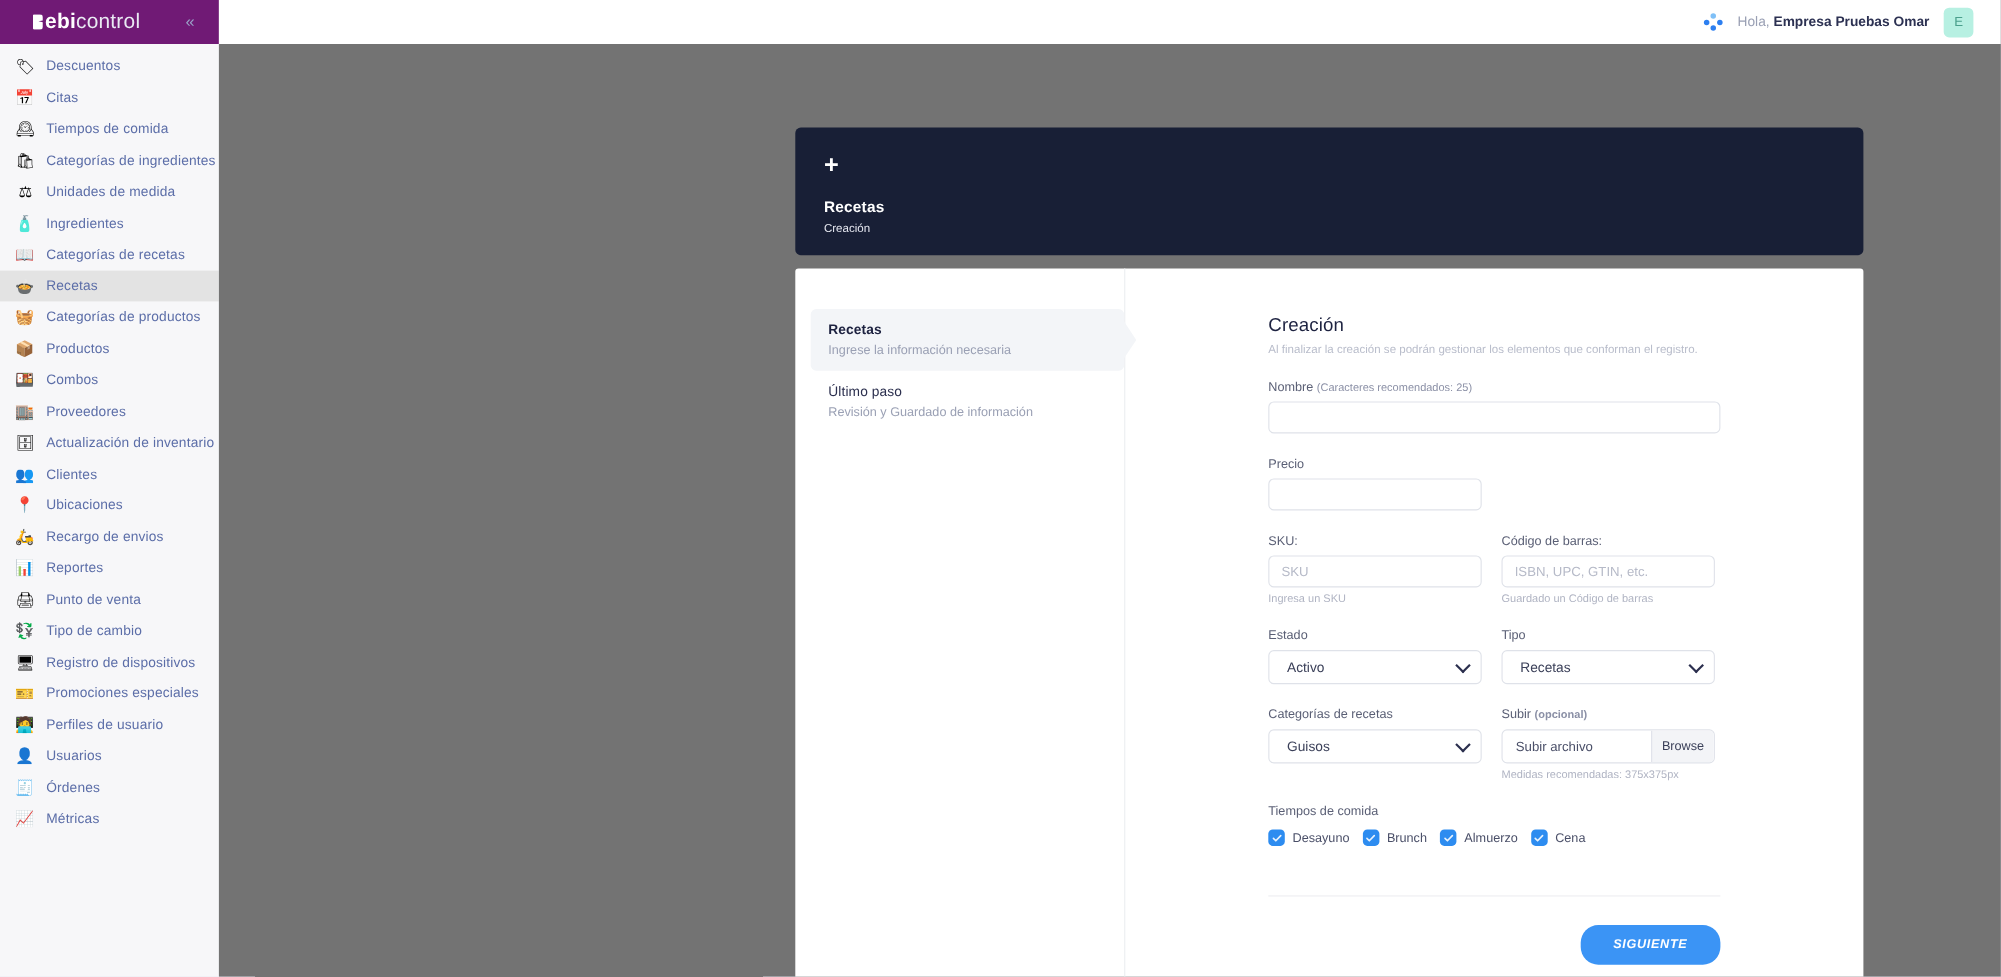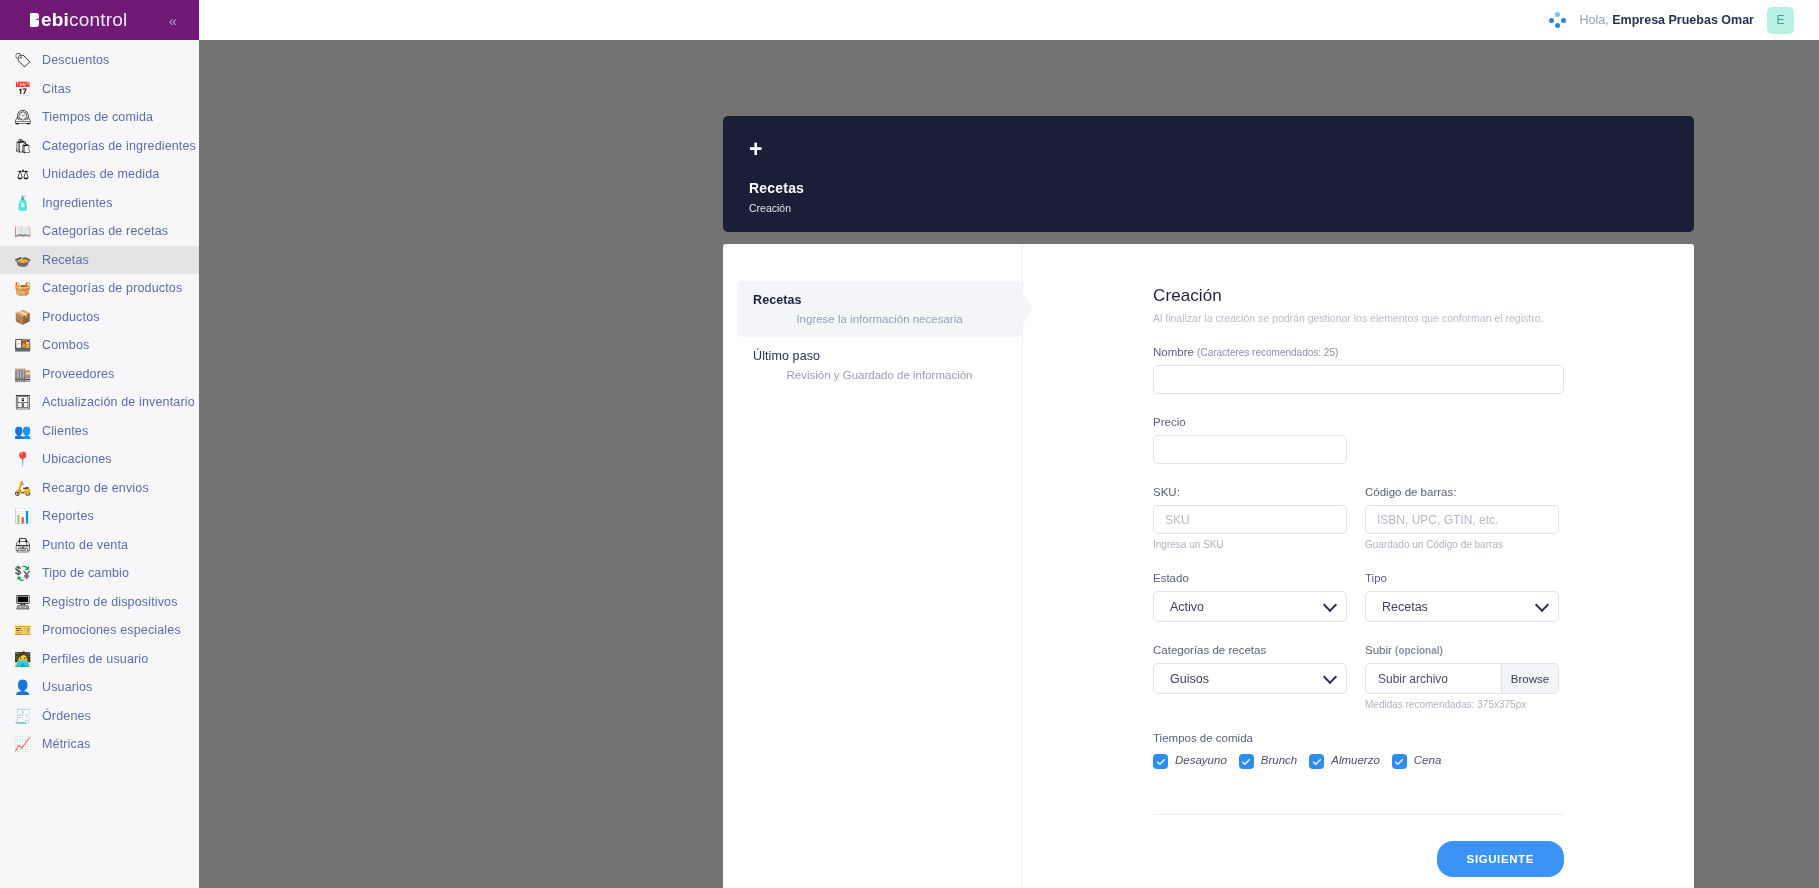--- a/index.html
+++ b/index.html
@@ -98,21 +98,21 @@
     cursor:pointer;
   }
   .step.active { background:#f3f5f8; }
   .step.active::after {
     content:""; position:absolute; right:-11px; top:50%; transform:translateY(-50%);
     width:0; height:0; border-top:18px solid transparent; border-bottom:18px solid transparent;
     border-left:12px solid #f3f5f8;
   }
   .step-title { font-size:12.5px; color:#1d2240; font-weight:700; letter-spacing:.1px;}
   .step.inactive .step-title { font-weight:400; color:#2b2f4e; }
-  .step-desc { font-size:11.5px; color:#9aa0b4; margin-top:6px;text-align:center; }
+  .step-desc { font-size:11.5px; color:#9aa0b4; margin-top:6px; }
 
   .form-col { flex:1; padding:42px 130px 0 130px; }
   .form-title { font-size:17px; color:#1d2240; font-weight:400; letter-spacing:.1px;}
   .form-sub { font-size:10.5px; color:#b9bdcb; margin-top:6px; }
 
   .field { margin-top:22px; }
   .flabel { font-size:11.5px; color:#5a5f75; display:block; margin-bottom:7px; }
   .flabel .hint { color:#8b90a6; font-size:10px; }
   .flabel .opt { color:#8b90a6; font-size:10px; font-weight:700;}
   .inp {
@@ -139,34 +139,34 @@
   }
   .filewrap { display:flex; width:194px; height:31px; border:1px solid #dfe2e9; border-radius:5px; overflow:hidden; background:#fff;}
   .filetext { flex:1; display:flex; align-items:center; padding-left:12px; font-size:12px; color:#4a4f68;}
   .filebtn {
     width:57px; background:#f3f4f7; border-left:1px solid #dfe2e9;
     display:flex; align-items:center; justify-content:center;
     font-size:11.5px; color:#3b4059; cursor:pointer;
   }
 
   .chk-group { display:flex; align-items:center; gap:12px; margin-top:10px; }
-  .chk-item { display:flex; gap:7px; cursor:pointer;font-style:italic; }
+  .chk-item { display:flex; align-items:center; gap:7px; cursor:pointer; }
   .chk-box {
     width:15px; height:15px; border-radius:4px; background:#2d8cf0;
     display:flex; align-items:center; justify-content:center;
   }
   .chk-box svg { width:10px; height:10px; }
   .chk-label { font-size:11.5px; color:#4a4f68; }
 
   .divider { border-top:1px solid #ededf1; margin-top:45px; }
   .actions { display:flex; justify-content:flex-end; margin-top:26px; }
   .btn-primary {
     background:#3b94f5; color:#fff; border:none; border-radius:16px;
     height:36px; padding:0 30px; font-size:11.5px; font-weight:700;
-    letter-spacing:.6px; cursor:pointer; font-family:"Liberation Sans", sans-serif;
+    letter-spacing:.6px; cursor:pointer; font-family:"Liberation Sans", sans-serif;font-style:italic;
   }
 </style>
 </head>
 <body>
 
 <div id="app">
 
   <aside class="sidebar">
     <div class="brand-bar">
       <div class="brand-logo">

